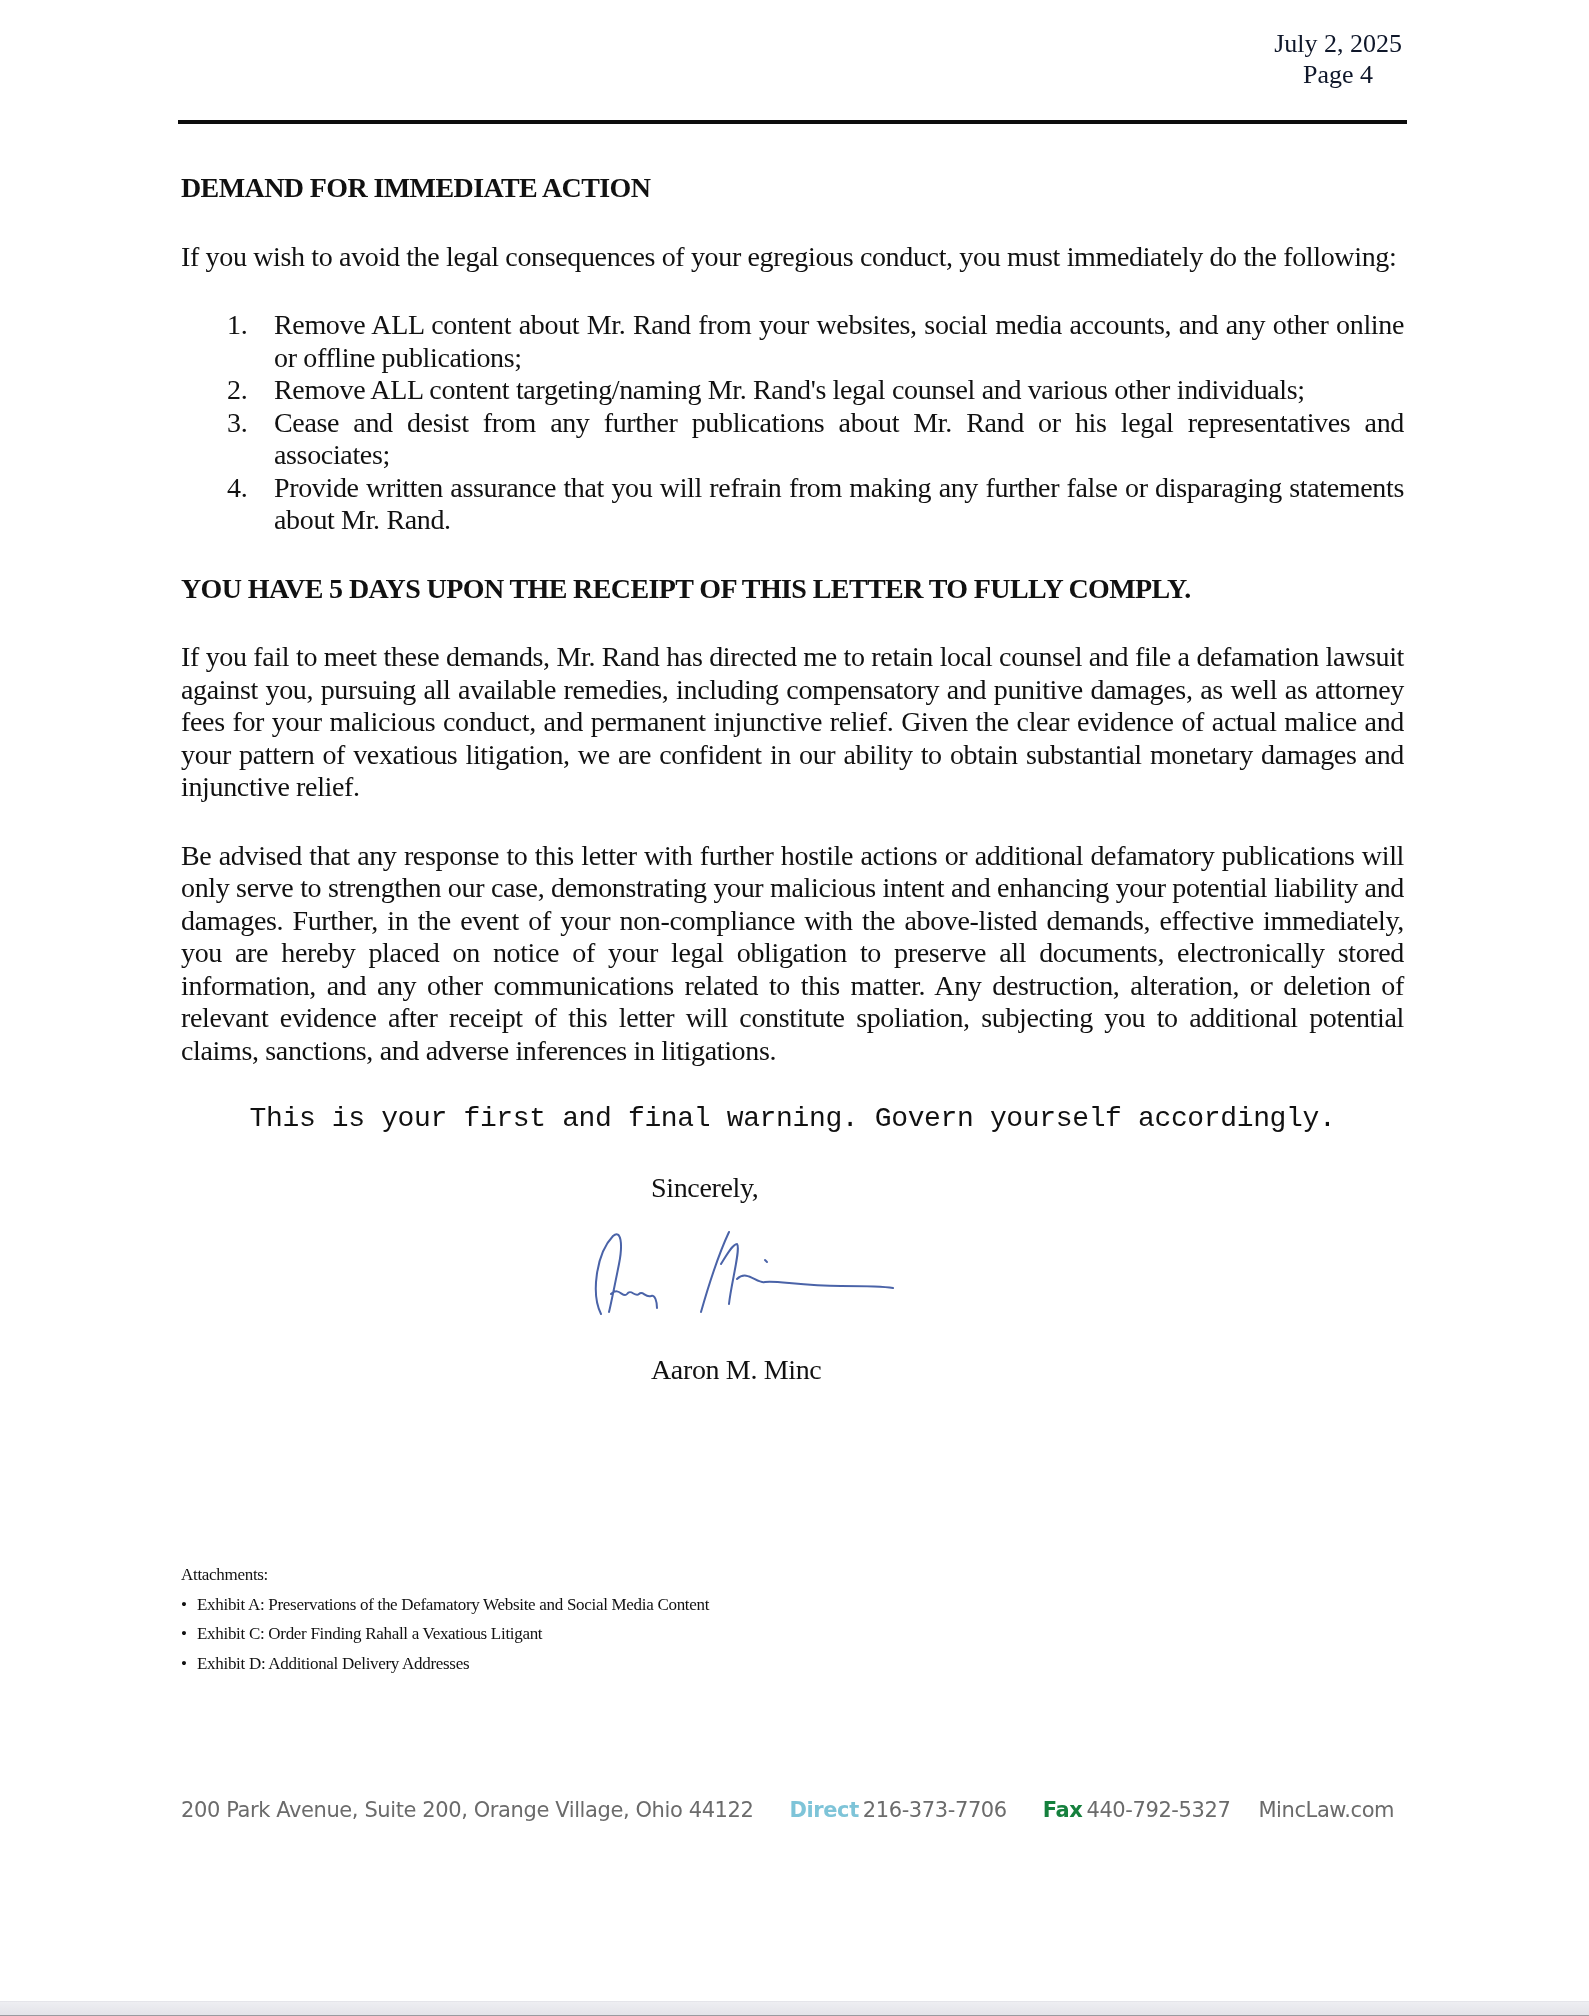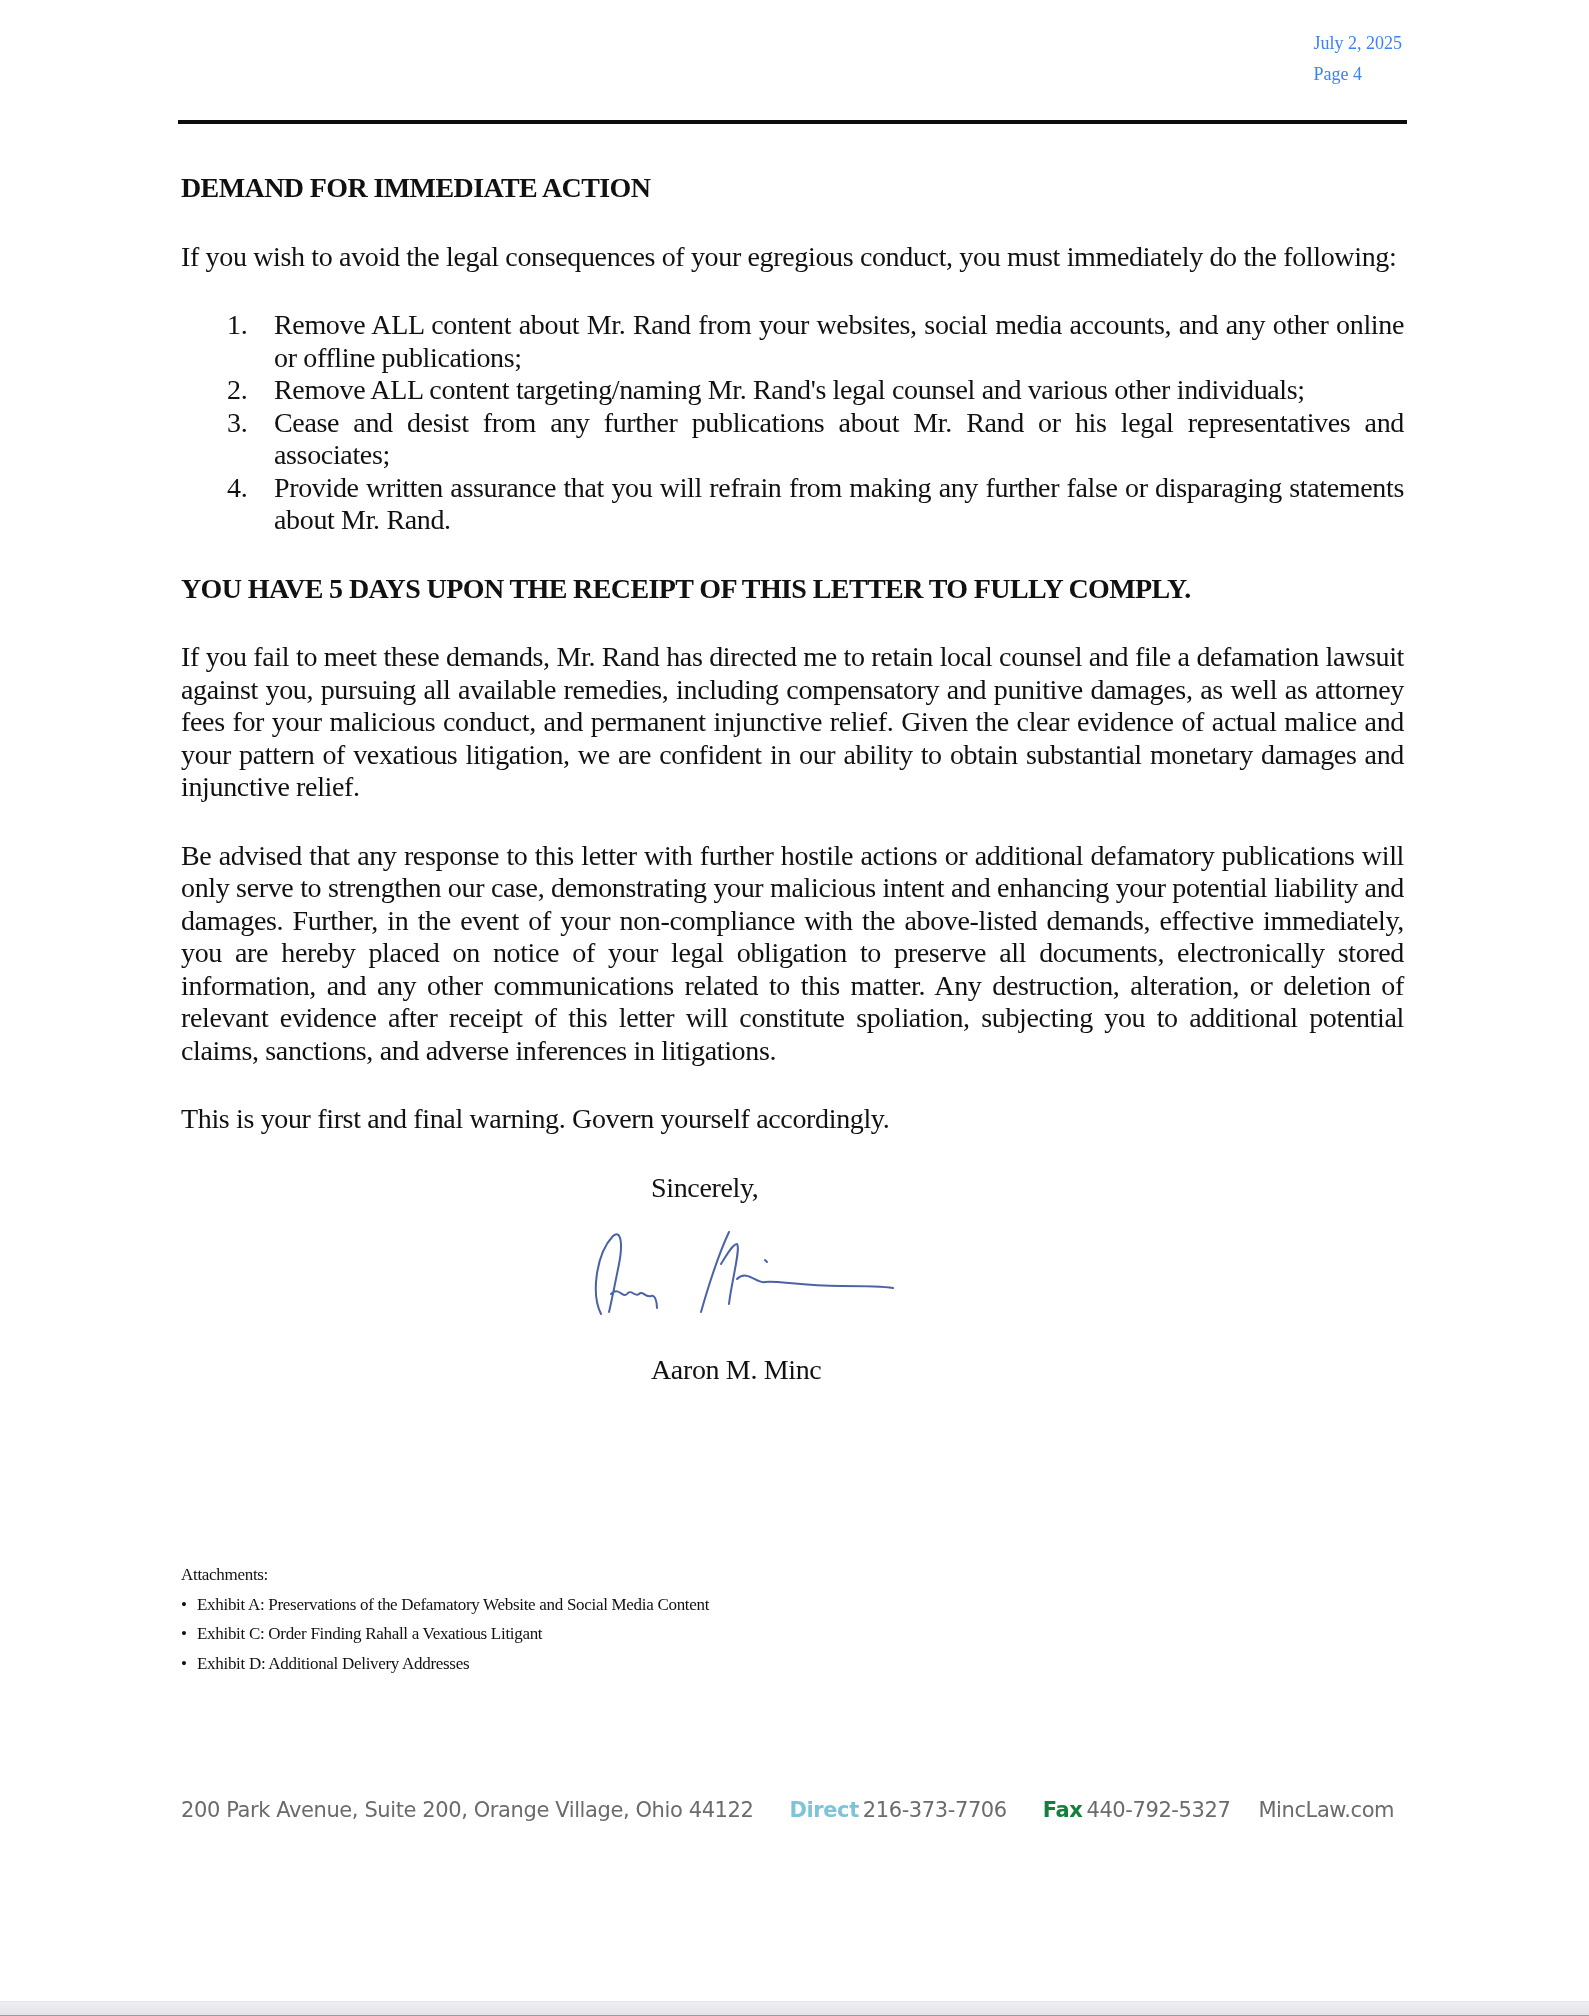--- a/index.html
+++ b/index.html
@@ -19,24 +19,24 @@
       position: absolute;
       left: 0; top: 0;
       width: 1589px;
       height: 2000px;
       background: #ffffff;
     }
     .header-meta {
       position: absolute;
       right: 187px;
       top: 28px;
-      text-align: left;
-      font-size: 18px;
+      text-align: center;
+      font-size: 26px;
       line-height: 31px;
-      color: #3b82f6;
+      color: #0f172a;
     }
     .header-rule {
       position: absolute;
       left: 178px;
       top: 120px;
       width: 1229px;
       height: 4px;
       background: #0d0d0d;
     }
     .content {
@@ -71,22 +71,23 @@
       text-align: justify;
     }
     ol.demands li .num {
       position: absolute;
       left: 46px;
       top: 0;
     }
     .heading-2 { margin-bottom: 36px; }
     .para { margin-bottom: 36px; }
     .closing {
-      text-align: left;
+      text-align: center;
       margin-bottom: 36px;
+      font-family: Liberation Mono, monospace;
     }
     .signoff {
       margin-left: 470px;
       text-align: left;
     }
     .signature-wrap {
       margin-left: 380px;
       margin-top: 20px;
       width: 360px;
       height: 100px;

